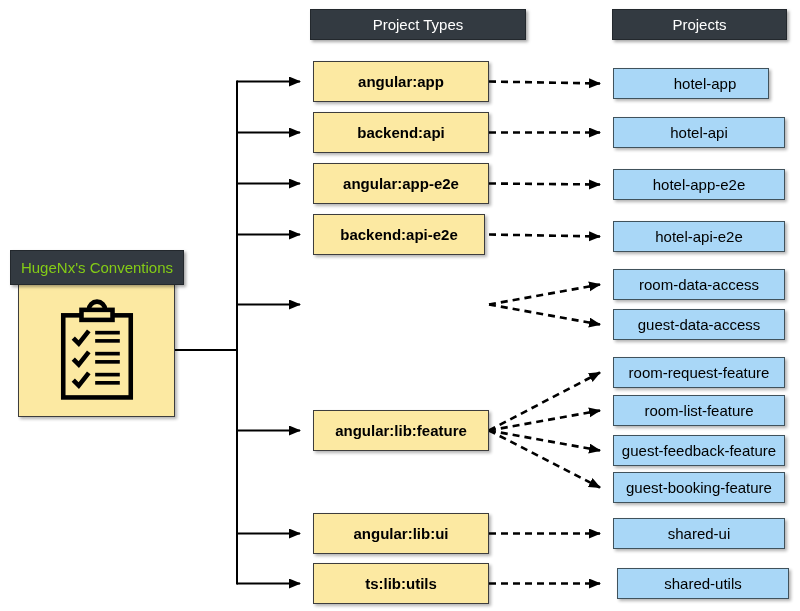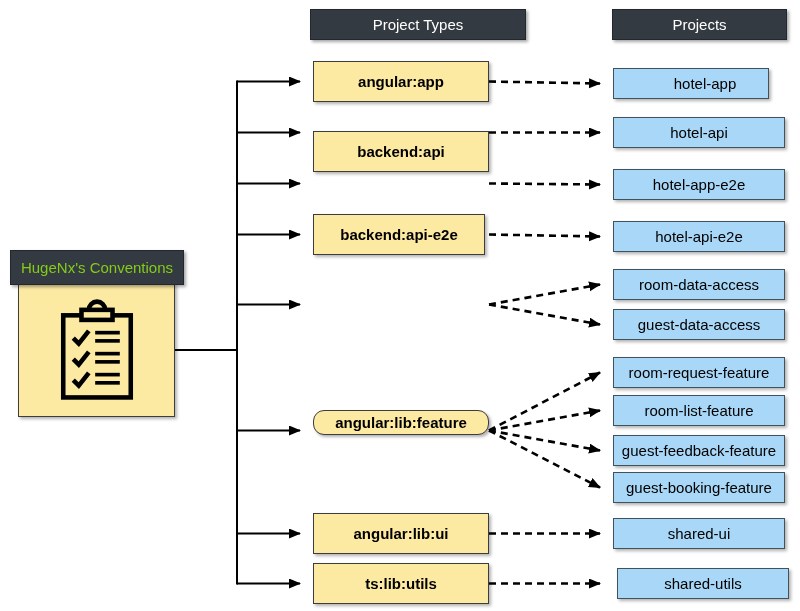--- a/index.html
+++ b/index.html
@@ -98,23 +98,24 @@
           <path d="M48 47 H75"></path>
         <path d="M48 61 H75"></path>
           <path d="M48 70 H75"></path>
         <path d="M48 84 H75"></path>
           <path d="M48 93 H75"></path>
       </g>
     </svg>
   </div>
 
   <div class="node type" style="left:313px; top:61px;  width:176px; height:41px;">angular:app</div>
-  <div class="node type" style="left:313px; top:112px; width:176px; height:41px;margin-top:19px;">backend:api</div>
+  <div class="node type" style="left:313px; top:112px; width:176px; height:41px;">backend:api</div>
+  <div class="node type" style="left:313px; top:163px; width:176px; height:41px;">angular:app-e2e</div>
   <div class="node type" style="left:313px; top:214px; width:172px; height:41px;">backend:api-e2e</div>
-  <div class="node type" style="left:313px; top:410px; width:176px; height:25px;border-radius:11px;">angular:lib:feature</div>
+  <div class="node type" style="left:313px; top:410px; width:176px; height:41px;">angular:lib:feature</div>
   <div class="node type" style="left:313px; top:513px; width:176px; height:41px;">angular:lib:ui</div>
   <div class="node type" style="left:313px; top:563px; width:176px; height:41px;">ts:lib:utils</div>
 
   <div class="node proj" style="left:613px; top:68px;  width:156px; height:31px;padding-left:28px;">hotel-app</div>
   <div class="node proj" style="left:613px; top:117px; width:172px; height:31px;">hotel-api</div>
   <div class="node proj" style="left:613px; top:169px; width:172px; height:31px;">hotel-app-e2e</div>
   <div class="node proj" style="left:613px; top:221px; width:172px; height:31px;">hotel-api-e2e</div>
   <div class="node proj" style="left:613px; top:269px; width:172px; height:31px;">room-data-access</div>
   <div class="node proj" style="left:613px; top:309px; width:172px; height:31px;">guest-data-access</div>
   <div class="node proj" style="left:613px; top:357px; width:172px; height:31px;text-align:right;">room-request-feature</div>

